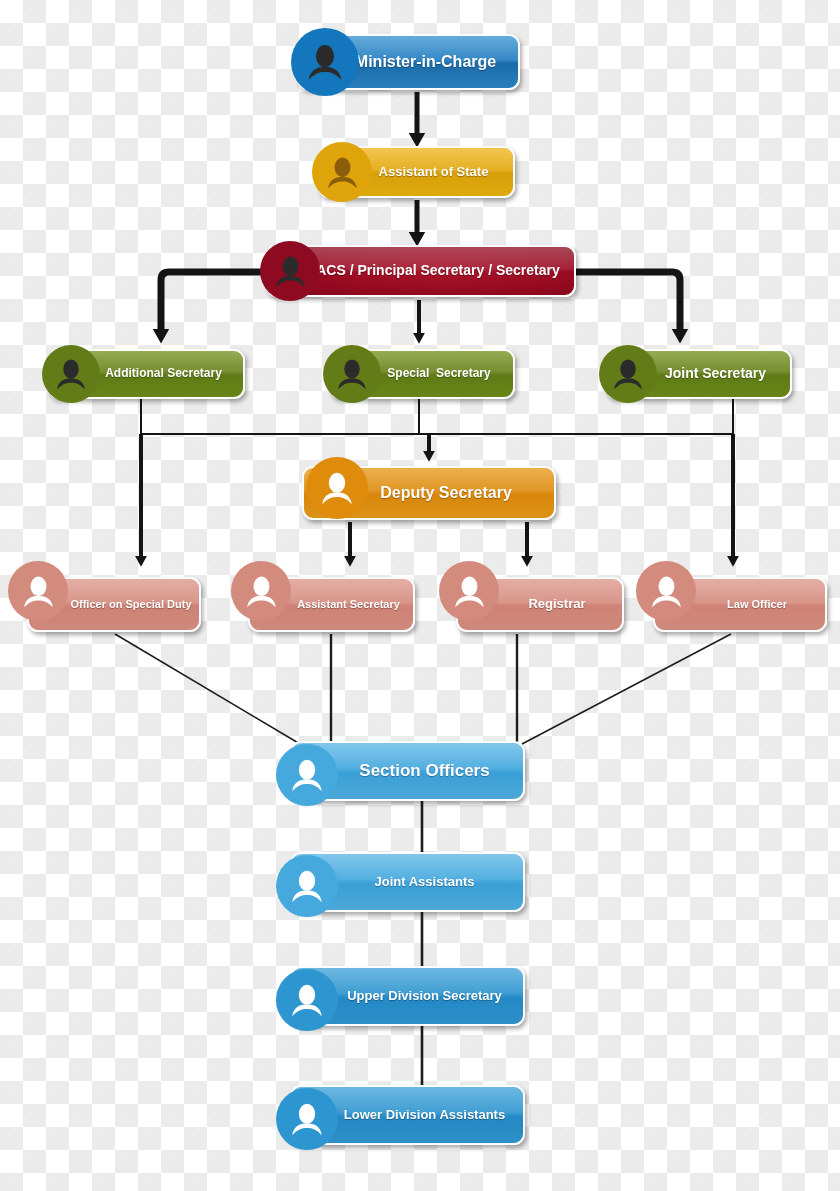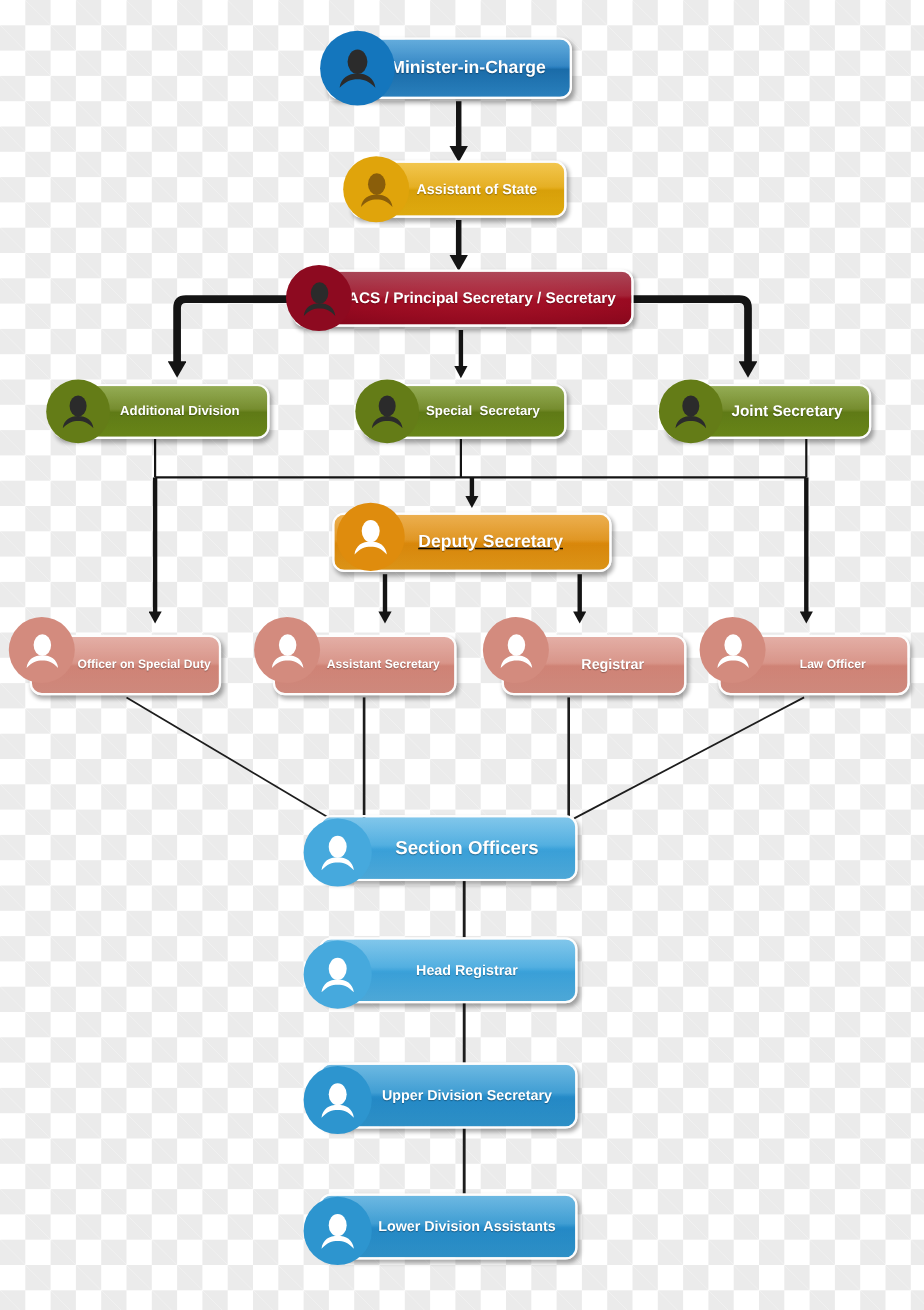--- a/index.html
+++ b/index.html
@@ -88,21 +88,21 @@
 
   
   .n-blue   { background: linear-gradient(180deg,#2d8fd0 0%, #1f79bd 48%, #1a6ba8 52%, #2b86c6 100%); }
   .a-blue   { background: #1476bd; }
   .n-yellow { background: linear-gradient(180deg,#eeb211 0%, #e2a60c 48%, #d79f09 52%, #eab30f 100%); }
   .a-yellow { background: #e0a40b; }
   .n-red    { background: radial-gradient(ellipse at 58% 55%, #a81329 0%, #9c0b22 45%, #85041a 100%); }
   .a-red    { background: #8d0a20; }
   .n-green  { background: linear-gradient(180deg,#6f8f19 0%, #667f18 48%, #5f7a16 52%, #6d8c19 100%); }
   .a-green  { background: #647c17; }
-  .n-orange { background: linear-gradient(180deg,#e59312 0%, #dd8b0c 45%, #d8870b 55%, #e79b18 100%); text-decoration: underline; }
+  .n-orange { background: linear-gradient(180deg,#e59312 0%, #dd8b0c 45%, #d8870b 55%, #e79b18 100%); }
   .a-orange { background: #df8c0d; }
   .n-pink   { background: linear-gradient(180deg,#da9286 0%, #d48a7d 48%, #cf8275 52%, #d99083 100%); }
   .a-pink   { background: #d38b7e; }
   .n-lblue  { background: linear-gradient(180deg,#55b3e4 0%, #3fa6dd 45%, #3aa0d8 55%, #51b0e2 100%); }
   .a-lblue  { background: #46a9dd; }
   .n-mblue  { background: linear-gradient(180deg,#3aa0d8 0%, #2b93ce 45%, #2489c6 55%, #3097d0 100%); }
   .a-mblue  { background: #2d95cf; }
 </style>
 </head>
 <body>
@@ -177,21 +177,21 @@
       <div class="node n-red" style="left: 266px; top: 245px; width: 310px; height: 52px;">
         <span class="label" style="font-size: 14px;">ACS / Principal Secretary / Secretary</span>
       </div>
       <div class="avatar a-red" style="left: 260px; top: 241px; width: 60px; height: 60px;">
         <svg width="37" height="37" viewBox="0 0 40 40" aria-hidden="true">
           <ellipse cx="20" cy="14.5" rx="8.6" ry="10.6" fill="#2b2b2b"></ellipse>
           <path d="M4.5 37 C5.6 28.4 12 24.6 20 24.6 C28 24.6 34.4 28.4 35.5 37 C30 31.2 25.6 29.6 20 29.6 C14.4 29.6 10 31.2 4.5 37 Z" fill="#2b2b2b"></path>
         </svg>
       </div>
       <div class="node n-green" style="left: 48px; top: 349px; width: 197px; height: 50px;">
-        <span class="label" style="font-size: 12px;">Additional Division</span>
+        <span class="label" style="font-size: 12px;">Additional Secretary</span>
       </div>
       <div class="avatar a-green" style="left: 42px; top: 345px; width: 58px; height: 58px;">
         <svg width="36" height="36" viewBox="0 0 40 40" aria-hidden="true">
           <ellipse cx="20" cy="14.5" rx="8.6" ry="10.6" fill="#2b2b2b"></ellipse>
           <path d="M4.5 37 C5.6 28.4 12 24.6 20 24.6 C28 24.6 34.4 28.4 35.5 37 C30 31.2 25.6 29.6 20 29.6 C14.4 29.6 10 31.2 4.5 37 Z" fill="#2b2b2b"></path>
         </svg>
       </div>
       <div class="node n-green" style="left: 329px; top: 349px; width: 186px; height: 50px; align-items: center;">
         <span class="label" style="font-size: 12px;">Special  Secretary</span>
       </div>
@@ -258,21 +258,21 @@
       <div class="node n-lblue" style="left: 290px; top: 741px; width: 235px; height: 60px;">
         <span class="label" style="font-size: 17px;">Section Officers</span>
       </div>
       <div class="avatar a-lblue" style="left: 276px; top: 744px; width: 62px; height: 62px;">
         <svg width="38" height="38" viewBox="0 0 40 40" aria-hidden="true">
           <ellipse cx="20" cy="14.5" rx="8.6" ry="10.6" fill="#ffffff"></ellipse>
           <path d="M4.5 37 C5.6 28.4 12 24.6 20 24.6 C28 24.6 34.4 28.4 35.5 37 C30 31.2 25.6 29.6 20 29.6 C14.4 29.6 10 31.2 4.5 37 Z" fill="#ffffff"></path>
         </svg>
       </div>
       <div class="node n-lblue" style="left: 290px; top: 852px; width: 235px; height: 60px;">
-        <span class="label" style="font-size: 13px;">Head Registrar</span>
+        <span class="label" style="font-size: 13px;">Joint Assistants</span>
       </div>
       <div class="avatar a-lblue" style="left: 276px; top: 855px; width: 62px; height: 62px;">
         <svg width="38" height="38" viewBox="0 0 40 40" aria-hidden="true">
           <ellipse cx="20" cy="14.5" rx="8.6" ry="10.6" fill="#ffffff"></ellipse>
           <path d="M4.5 37 C5.6 28.4 12 24.6 20 24.6 C28 24.6 34.4 28.4 35.5 37 C30 31.2 25.6 29.6 20 29.6 C14.4 29.6 10 31.2 4.5 37 Z" fill="#ffffff"></path>
         </svg>
       </div>
       <div class="node n-mblue" style="left: 290px; top: 966px; width: 235px; height: 60px;">
         <span class="label" style="font-size: 13px;">Upper Division Secretary</span>
       </div>

